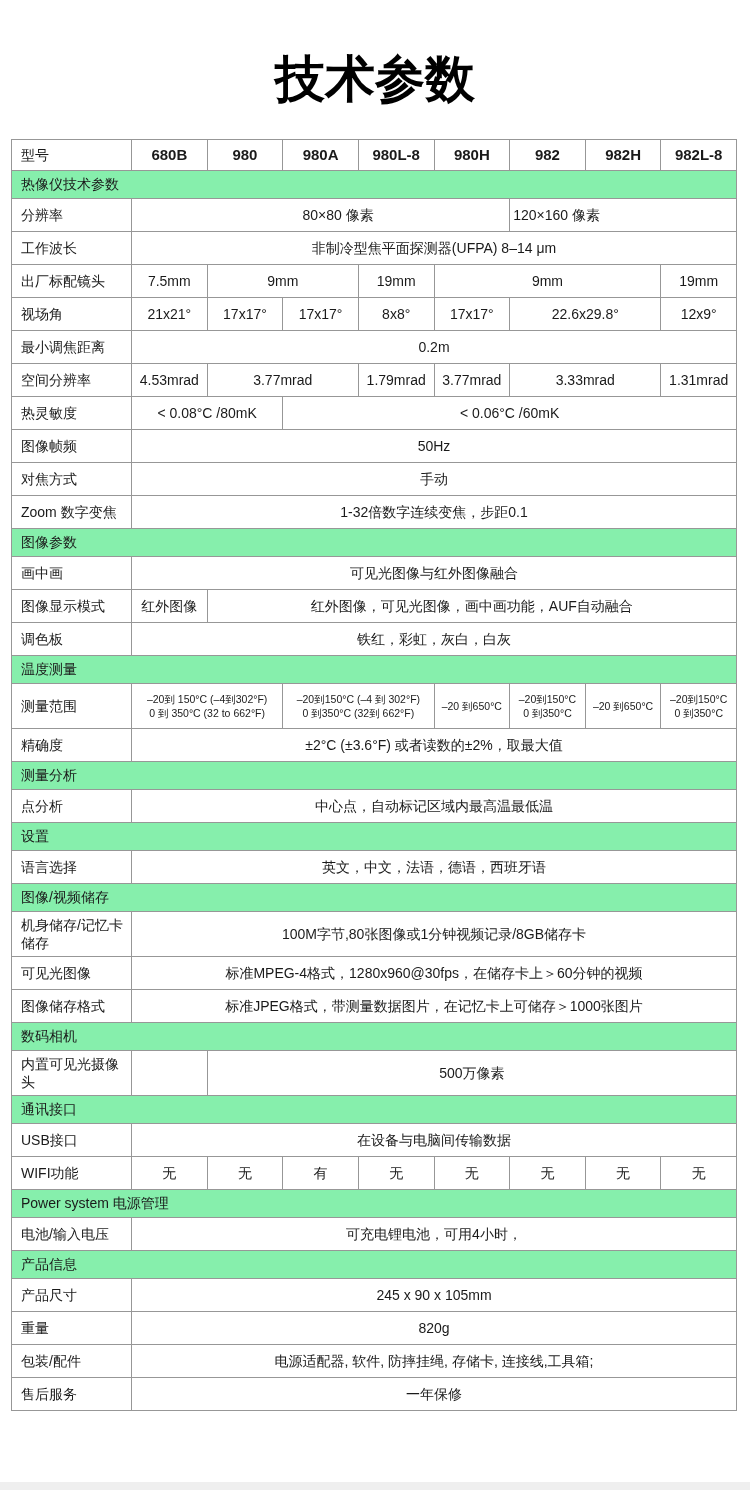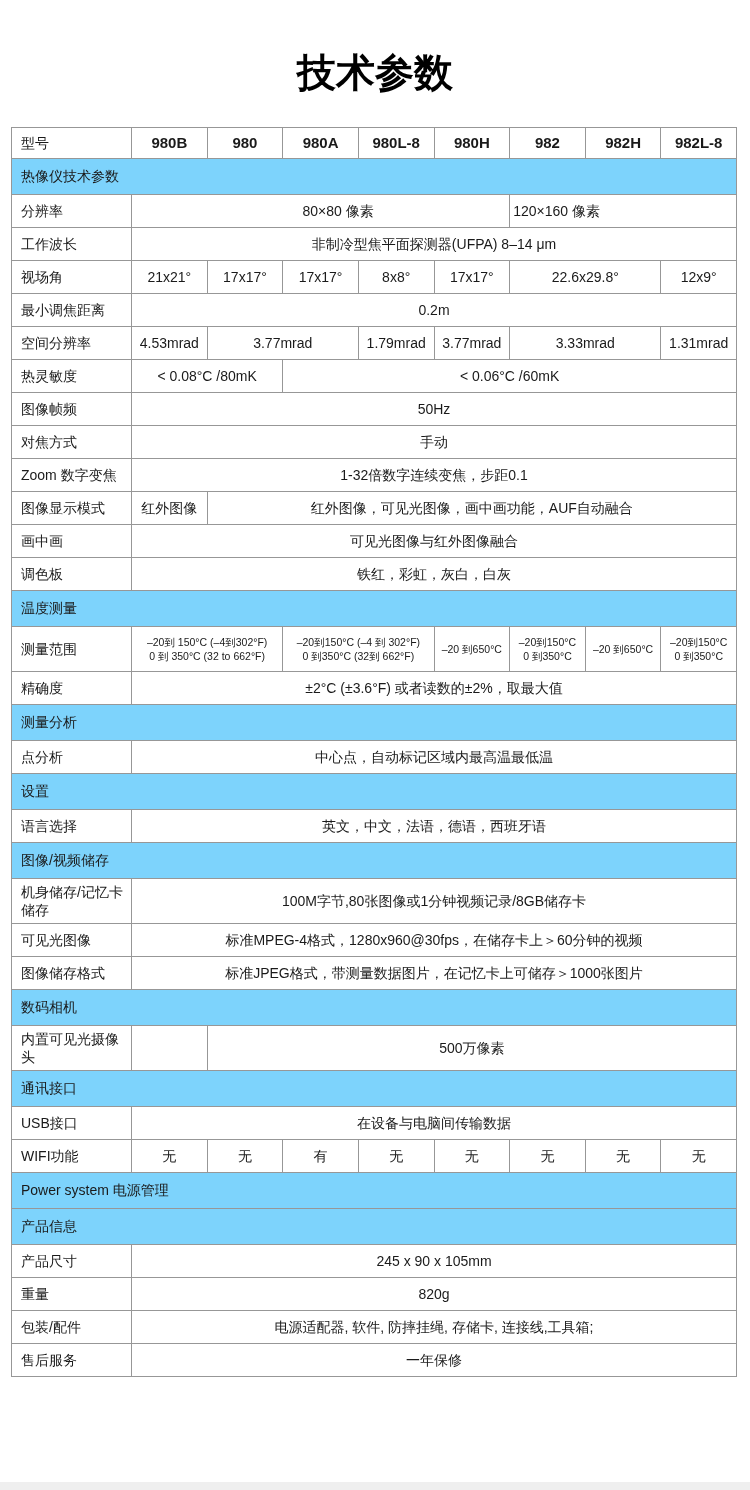--- a/index.html
+++ b/index.html
@@ -7,21 +7,21 @@
     width: 750px; height: 1490px;
     background: #ffffff;
     font-family: "Liberation Sans", "DejaVu Sans", sans-serif;
     color: #1a1a1a;
     position: relative;
     overflow: hidden;
   }
   .page-title {
     padding-top: 52px;
     text-align: center;
-    font-size: 39px;
+    font-size: 50px;
     line-height: 1.1;
     font-weight: bold;
     color: #000;
   }
   table.spec {
     margin: 32px 13px 0 11px;
     width: 726px;
     border-collapse: collapse;
     table-layout: fixed;
   }
@@ -36,22 +36,22 @@
     overflow: hidden;
   }
   td.lbl {
     text-align: left;
     padding-left: 9px;
     padding-right: 5px;
   }
   tr.hdr td { height: 31px; }
   tr.hdr td.model { font-weight: bold; font-size: 15px; }
   tr.sec td {
-    height: 36px;
-    background: #7dd3fc;
+    height: 28px;
+    background: #86efac;
     text-align: left;
     padding-left: 9px;
     font-size: 14px;
   }
   tr.tall td { height: 45px; }
   td.res-left  { text-align: center;  padding-left: 38px; }
   td.res-right { text-align: left; padding-right: 16px; }
   td.sm {
     font-size: 10.5px;
     line-height: 1.35;
@@ -80,21 +80,21 @@
       <col>
       <col>
       <col>
       <col>
       <col>
   </colgroup>
   <tbody>
 
   <tr class="hdr">
     <td class="lbl">型号</td>
-    <td class="model">980B</td>
+    <td class="model">680B</td>
     <td class="model">980</td>
     <td class="model">980A</td>
     <td class="model">980L-8</td>
     <td class="model">980H</td>
     <td class="model">982</td>
     <td class="model">982H</td>
     <td class="model">982L-8</td>
   </tr>
 
   <tr class="sec">
@@ -105,20 +105,28 @@
     <td class="lbl">分辨率</td>
     <td colspan="5" class="res-left">80×80 像素</td>
     <td colspan="3" class="res-right">120×160 像素</td>
   </tr>
 
   <tr>
     <td class="lbl">工作波长</td>
     <td colspan="8">非制冷型焦平面探测器(UFPA)  8–14 μm</td>
   </tr>
 
+  <tr>
+    <td class="lbl">出厂标配镜头</td>
+    <td>7.5mm</td>
+    <td colspan="2">9mm</td>
+    <td>19mm</td>
+    <td colspan="3">9mm</td>
+    <td>19mm</td>
+  </tr>
 
   <tr>
     <td class="lbl">视场角</td>
     <td>21x21°</td>
     <td>17x17°</td>
     <td>17x17°</td>
     <td>8x8°</td>
     <td>17x17°</td>
     <td colspan="2">22.6x29.8°</td>
     <td>12x9°</td>
@@ -153,30 +161,33 @@
   <tr>
     <td class="lbl">对焦方式</td>
     <td colspan="8">手动</td>
   </tr>
 
   <tr>
     <td class="lbl">Zoom 数字变焦</td>
     <td colspan="8">1-32倍数字连续变焦，步距0.1</td>
   </tr>
 
+  <tr class="sec">
+    <td colspan="9">图像参数</td>
+  </tr>
+
+  <tr>
+    <td class="lbl">画中画</td>
+    <td colspan="8">可见光图像与红外图像融合</td>
+  </tr>
 
   <tr>
     <td class="lbl">图像显示模式</td>
     <td>红外图像</td>
     <td colspan="7">红外图像，可见光图像，画中画功能，AUF自动融合</td>
-  </tr>
-
-  <tr>
-    <td class="lbl">画中画</td>
-    <td colspan="8">可见光图像与红外图像融合</td>
   </tr>
 
   <tr>
     <td class="lbl">调色板</td>
     <td colspan="8">铁红，彩虹，灰白，白灰</td>
   </tr>
 
   <tr class="sec">
     <td colspan="9">温度测量</td>
   </tr>
@@ -278,20 +289,24 @@
     <td>无</td>
     <td>无</td>
     <td>无</td>
     <td>无</td>
   </tr>
 
   <tr class="sec">
     <td colspan="9">Power system 电源管理</td>
   </tr>
 
+  <tr>
+    <td class="lbl">电池/输入电压</td>
+    <td colspan="8">可充电锂电池，可用4小时，</td>
+  </tr>
 
   <tr class="sec">
     <td colspan="9">产品信息</td>
   </tr>
 
   <tr>
     <td class="lbl">产品尺寸</td>
     <td colspan="8">245 x 90 x 105mm</td>
   </tr>
 

